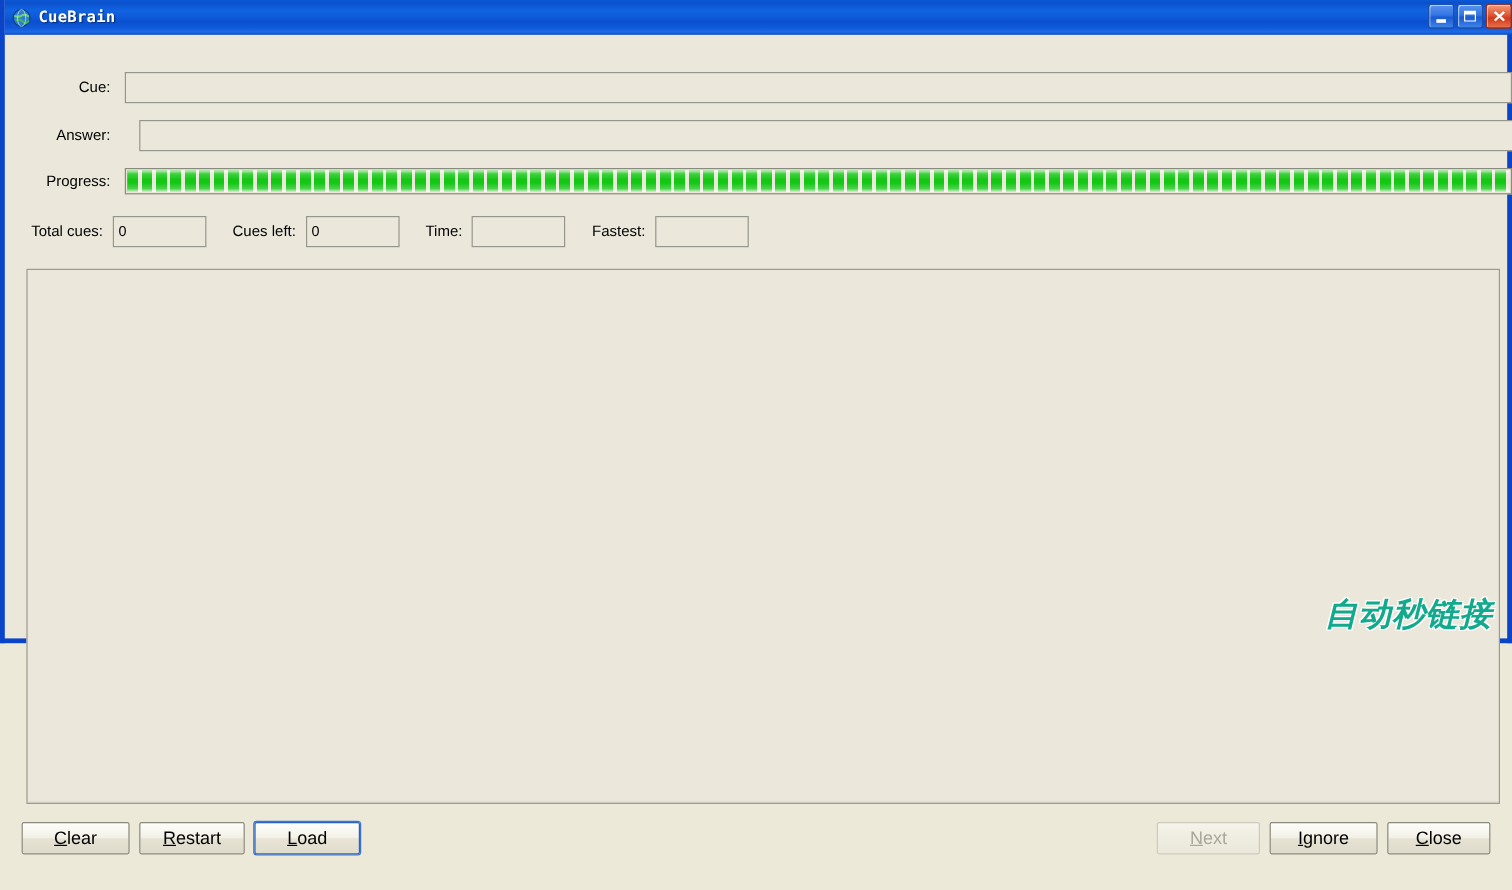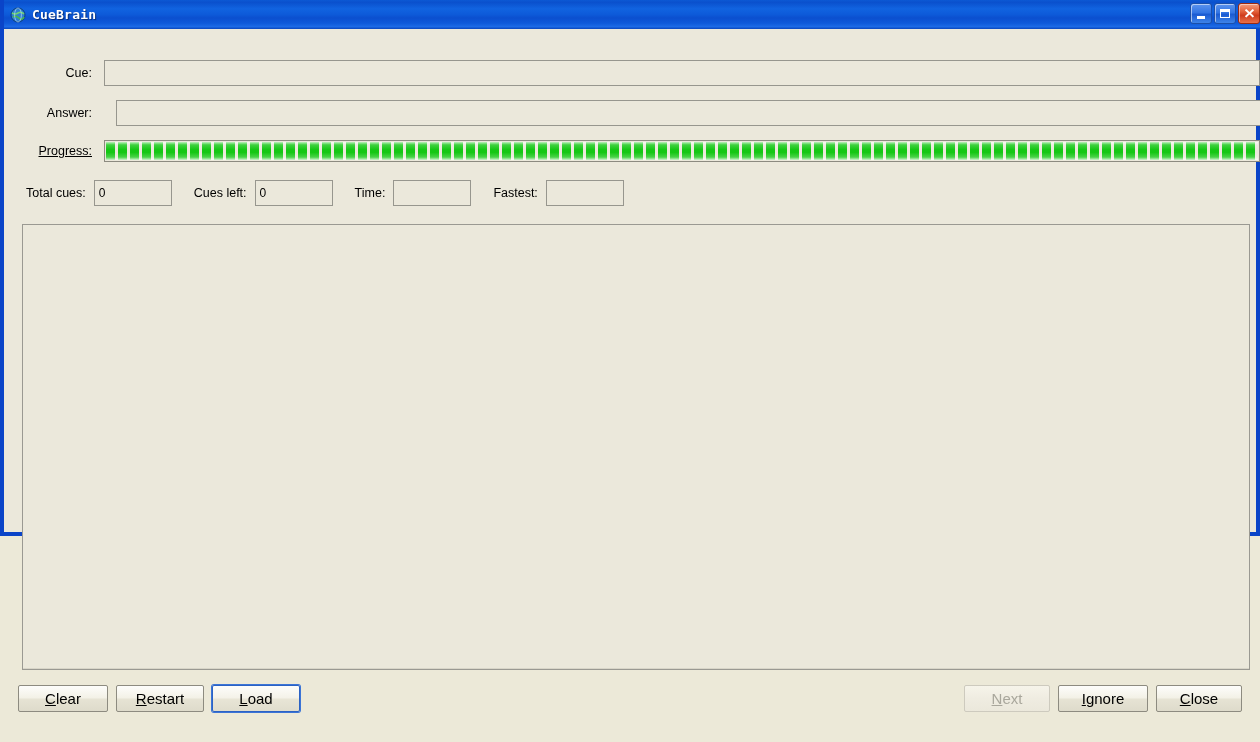--- a/index.html
+++ b/index.html
@@ -146,21 +146,21 @@
     color: #000;
     padding: 2px 4px;
     display: flex;
     align-items: center;
     overflow: hidden;
     white-space: nowrap;
   }
 
   #row-cue   { left: 0;  top: 9px;  }
   #row-ans   { left: 0;  top: 49px; gap: 12px; }
-  #row-prog  { left: 0;  top: 89px; text-decoration: underline; }
+  #row-prog  { left: 0;  top: 89px; }
   #row-stats { left: 0;  top: 129px; }
 
   .lbl-w { width: 84px; margin-right: 12px; }
 
   #cue-input    { width: 1156px; height: 26px; }
   #answer-input { width: 1156px; height: 26px; }
 
   
   .progress-outer {
     width: 1156px; height: 22px;
@@ -381,14 +381,15 @@
         <span><u>N</u>ext</span>
       </div>
     <div class="btn" id="btn-ignore">
         <span><u>I</u>gnore</span>
       </div>
     <div class="btn" id="btn-close">
         <span><u>C</u>lose</span>
       </div>
   </div>
 
+  <div class="watermark">自动秒链接</div>
 
 </div>
 
 </body></html>

